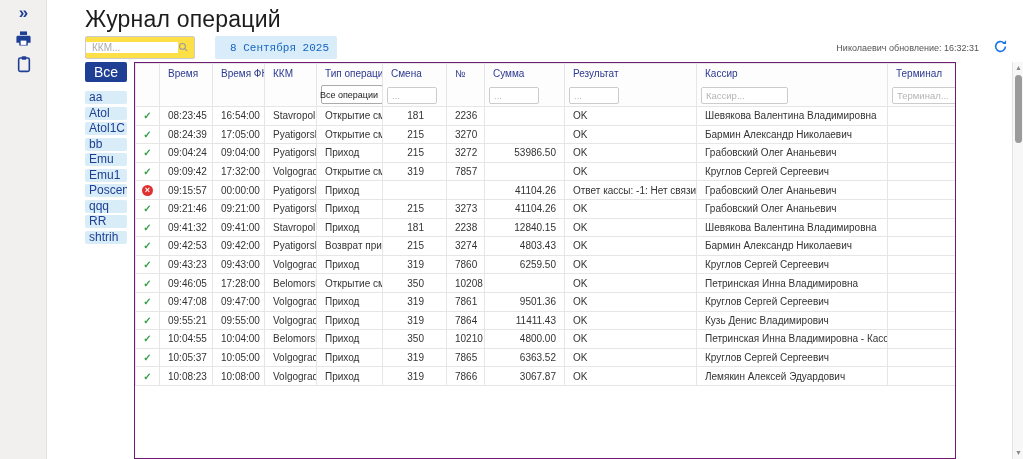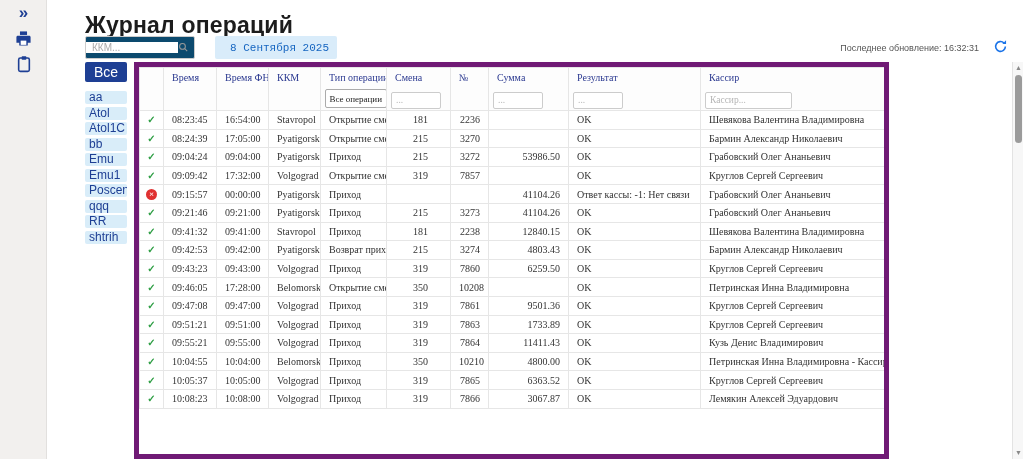--- a/index.html
+++ b/index.html
@@ -6,41 +6,41 @@
   html,body { width:1023px; height:459px; overflow:hidden; }
   body { position:relative; background:#fff; font-family:"Liberation Sans", sans-serif; color:#333; }
 
   
   .rail { position:absolute; left:0; top:0; width:47px; height:459px; background:#f2f0ee; border-right:1px solid #e2e0de; }
   .rail .ric { display:block; width:47px; text-align:center; cursor:pointer; }
   .collapse-glyph { font-size:17px; font-weight:bold; color:#1e3f94; line-height:18px; margin-top:4px; }
   .rail svg { display:block; margin:8px auto 0 auto; }
 
   
-  .page-title { position:absolute; left:85px; top:12px; font-size:23px; font-weight:700; color:#1c1c1c; letter-spacing:.2px; }
-
-  .searchbox { position:absolute; left:85px; top:36px; width:110px; height:23px; border:1px solid #ccc; border-radius:2px; background:#0c4a6e; display:flex; align-items:center; }
+  .page-title { position:absolute; left:85px; top:6px; font-size:23px; font-weight:400; color:#1c1c1c; letter-spacing:.2px; }
+
+  .searchbox { position:absolute; left:85px; top:36px; width:110px; height:23px; border:1px solid #ccc; border-radius:2px; background:#fde047; display:flex; align-items:center; }
   .searchbox input { flex:1; min-width:0; border:none; outline:none; font-size:10px; padding:0 2px 0 6px; color:#333; font-family:inherit; }
   .searchbox input::placeholder { color:#aaa; }
   .searchbox svg { margin-right:5px; flex:0 0 auto; }
 
   .datebtn { position:absolute; left:215px; top:36px; width:122px; height:23px; background:#d9ecfa; border-radius:2px; display:flex; align-items:center; gap:7px; padding:0 8px; cursor:pointer;font-family:Liberation Mono, monospace; }
   .datebtn .dlabel { font-size:11px; color:#1565c0; white-space:nowrap; }
 
   .lastupd { position:absolute; right:44px; top:43px; font-size:9px; color:#555; white-space:nowrap; }
   .refresh { position:absolute; right:14px; top:39px; width:16px; height:16px; cursor:pointer; }
 
   
   .side { position:absolute; left:85px; top:62px; width:42px; }
   .side .allbtn { height:20px; background:#1e3f94; color:#fff; font-size:14px; text-align:center; line-height:20px; border-radius:2px; cursor:pointer; margin-bottom:9px; }
   .side ul { list-style:none; }
   .side li { height:13px; line-height:13px; background:#d9edf9; color:#1e3f94; font-size:12px; padding-left:4px; margin-bottom:2.5px; border-radius:2px; cursor:pointer; white-space:nowrap; overflow:hidden; }
 
   
-  .tblwrap { position:absolute; left:134px; top:62px; width:755px; height:397px; overflow:hidden; border:5px solid #701a75;font-family:Liberation Serif, serif; }
+  .tblwrap { position:absolute; left:134px; top:62px; width:822px; height:397px; overflow:hidden; border:1px solid #701a75; }
   table { border-collapse:collapse; table-layout:fixed; width:878px; background:#fff; }
   th, td { border:1px solid #e6e6e6; overflow:hidden; white-space:nowrap; font-weight:400; }
   thead th { height:20px; text-align:left; vertical-align:middle; padding:0 2px 0 8px; font-size:10px; color:#2b3990; border-bottom:none; background:#fdfdfd; cursor:pointer; }
   thead .filters td { height:23px; vertical-align:middle; padding:0 4px; border-top:none; background:#fdfdfd; }
   thead .filters { border-bottom:1px solid #d5d5d5; }
   tbody td { height:18.6px; font-size:10px; color:#333; padding:0 4px 0 8px; vertical-align:middle; }
   td.num { text-align:right; padding-right:8px; }
   td.shiftc { text-align:right; padding-right:22px; }
   td.statc { text-align:center; padding:0; }
 
@@ -93,21 +93,21 @@
 
 <div class="datebtn">
   <svg width="14" height="14" viewBox="0 0 16 16">
     <rect x="1" y="2" width="14" height="13" rx="2.5" fill="#222"></rect>
     <rect x="3.2" y="6" width="9.6" height="6.8" fill="#fff"></rect>
     <rect x="8.8" y="9" width="3" height="2.9" fill="#222"></rect>
   </svg>
   <span class="dlabel">8 Сентября 2025</span>
 </div>
 
-<div class="lastupd">Последнее обновление: 16:32:31</div>
+<div class="lastupd">Николаевич обновление: 16:32:31</div>
 <span class="refresh">
   <svg width="15" height="15" viewBox="0 0 16 16">
     <path d="M13.2 8a5.2 5.2 0 1 1-1.5-3.7" fill="none" stroke="#1a73e8" stroke-width="1.7"></path>
     <path d="M13.9 1.2v4h-4z" fill="#1a73e8"></path>
   </svg>
 </span>
 
 <div class="side">
   <div class="allbtn">Все</div>
   <ul>
@@ -368,35 +368,20 @@
           <td>Приход</td>
           <td class="shiftc">319</td>
           <td class="num">7861</td>
           <td class="num">9501.36</td>
           <td>OK</td>
           <td>Круглов Сергей Сергеевич</td>
           <td></td>
         </tr>
 
 
-        <tr>
-          <td class="statc">
-            <span class="stat st-ok"></span>
-          </td>
-          <td>09:51:21</td>
-          <td>09:51:00</td>
-          <td>Volgograd</td>
-          <td>Приход</td>
-          <td class="shiftc">319</td>
-          <td class="num">7863</td>
-          <td class="num">1733.89</td>
-          <td>OK</td>
-          <td>Круглов Сергей Сергеевич</td>
-          <td></td>
-        </tr>
 
         <tr>
           <td class="statc">
             <span class="stat st-ok"></span>
           </td>
           <td>09:55:21</td>
           <td>09:55:00</td>
           <td>Volgograd</td>
           <td>Приход</td>
           <td class="shiftc">319</td>

